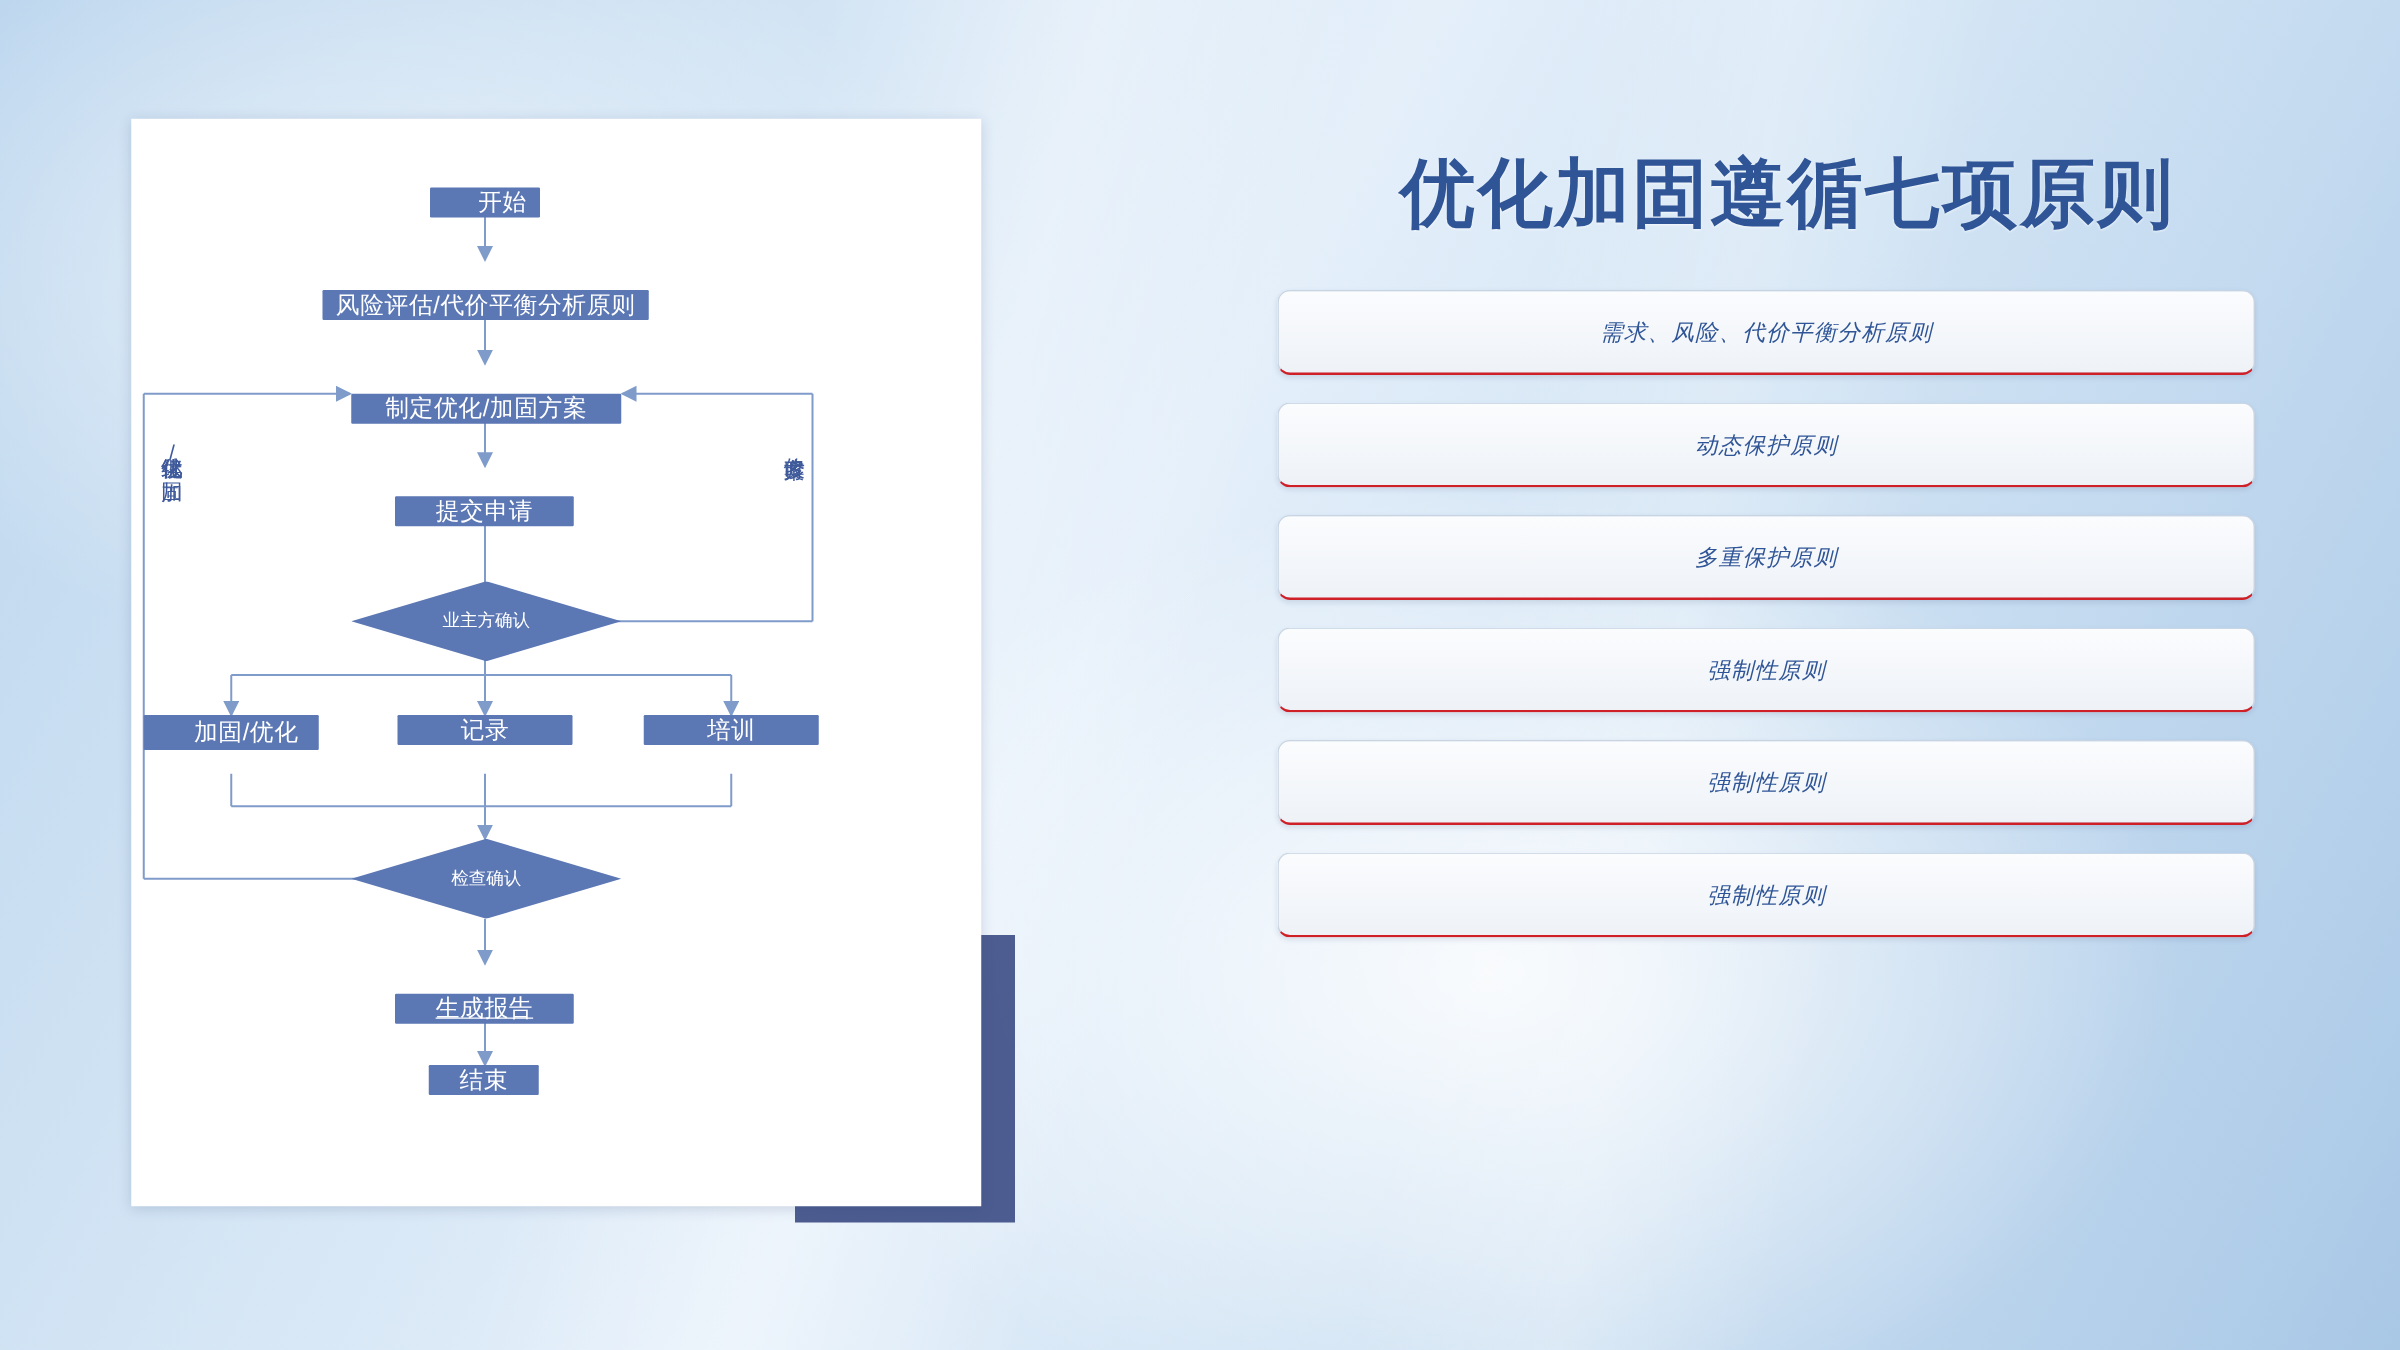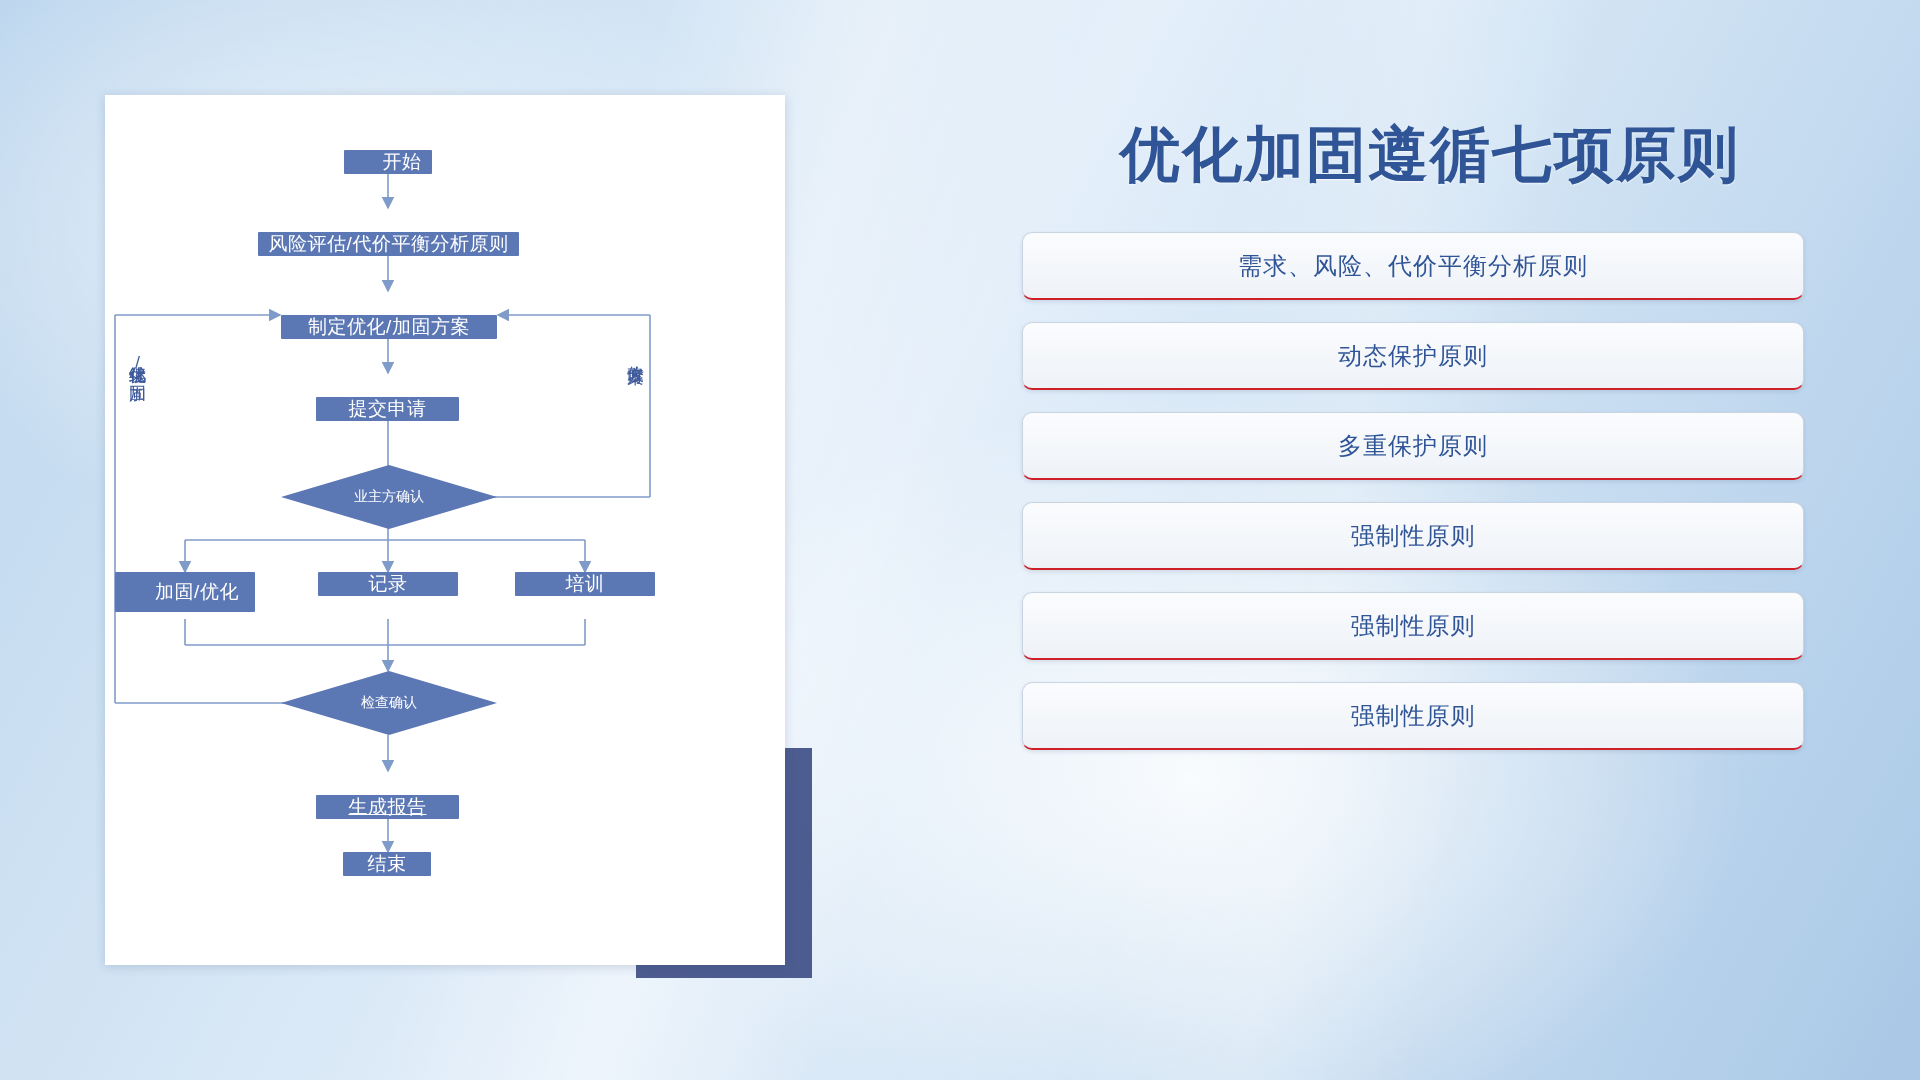--- a/index.html
+++ b/index.html
@@ -96,23 +96,24 @@
     height: 68px;
     margin-bottom: 22px;
     border-radius: 10px;
     background: linear-gradient(180deg,#fbfcfe 0%, #eef2f7 100%);
     border: 1px solid #c9d4e2;
     border-bottom: 2px solid #cf2028;
     box-shadow: 0 2px 4px rgba(40,60,110,.12);
     display: flex; align-items: center; justify-content: center;
   }
   .pill span {
-    font-size: 24px;
+    font-size: 18px;
     color: #2f5597;
     letter-spacing: 1px;
+    font-style: italic;
   }
 </style>
 </head>
 <body>
 
 <div id="slide">
 
   <div class="shadow-block"></div>
 
   <div class="card">
@@ -174,21 +175,21 @@
 
       <div class="node" style="left:211px; top:302px; width:143px; height:24px;">
         <span>提交申请</span>
       </div>
 
       <div class="diamond-wrap" style="left:176px; top:370px; width:216px; height:64px;">
         <div class="diamond"></div>
         <div class="diamond-label">业主方确认</div>
       </div>
 
-      <div class="node" style="left:10px; top:477px; width:140px; height:40px;padding-left:24px;">
+      <div class="node" style="left:10px; top:477px; width:140px; height:28px;padding-left:24px;">
         <span>加固/优化</span>
       </div>
 
       <div class="node" style="left:213px; top:477px; width:140px; height:24px;">
         <span>记录</span>
       </div>
 
       <div class="node" style="left:410px; top:477px; width:140px; height:24px;">
         <span>培训</span>
       </div>

